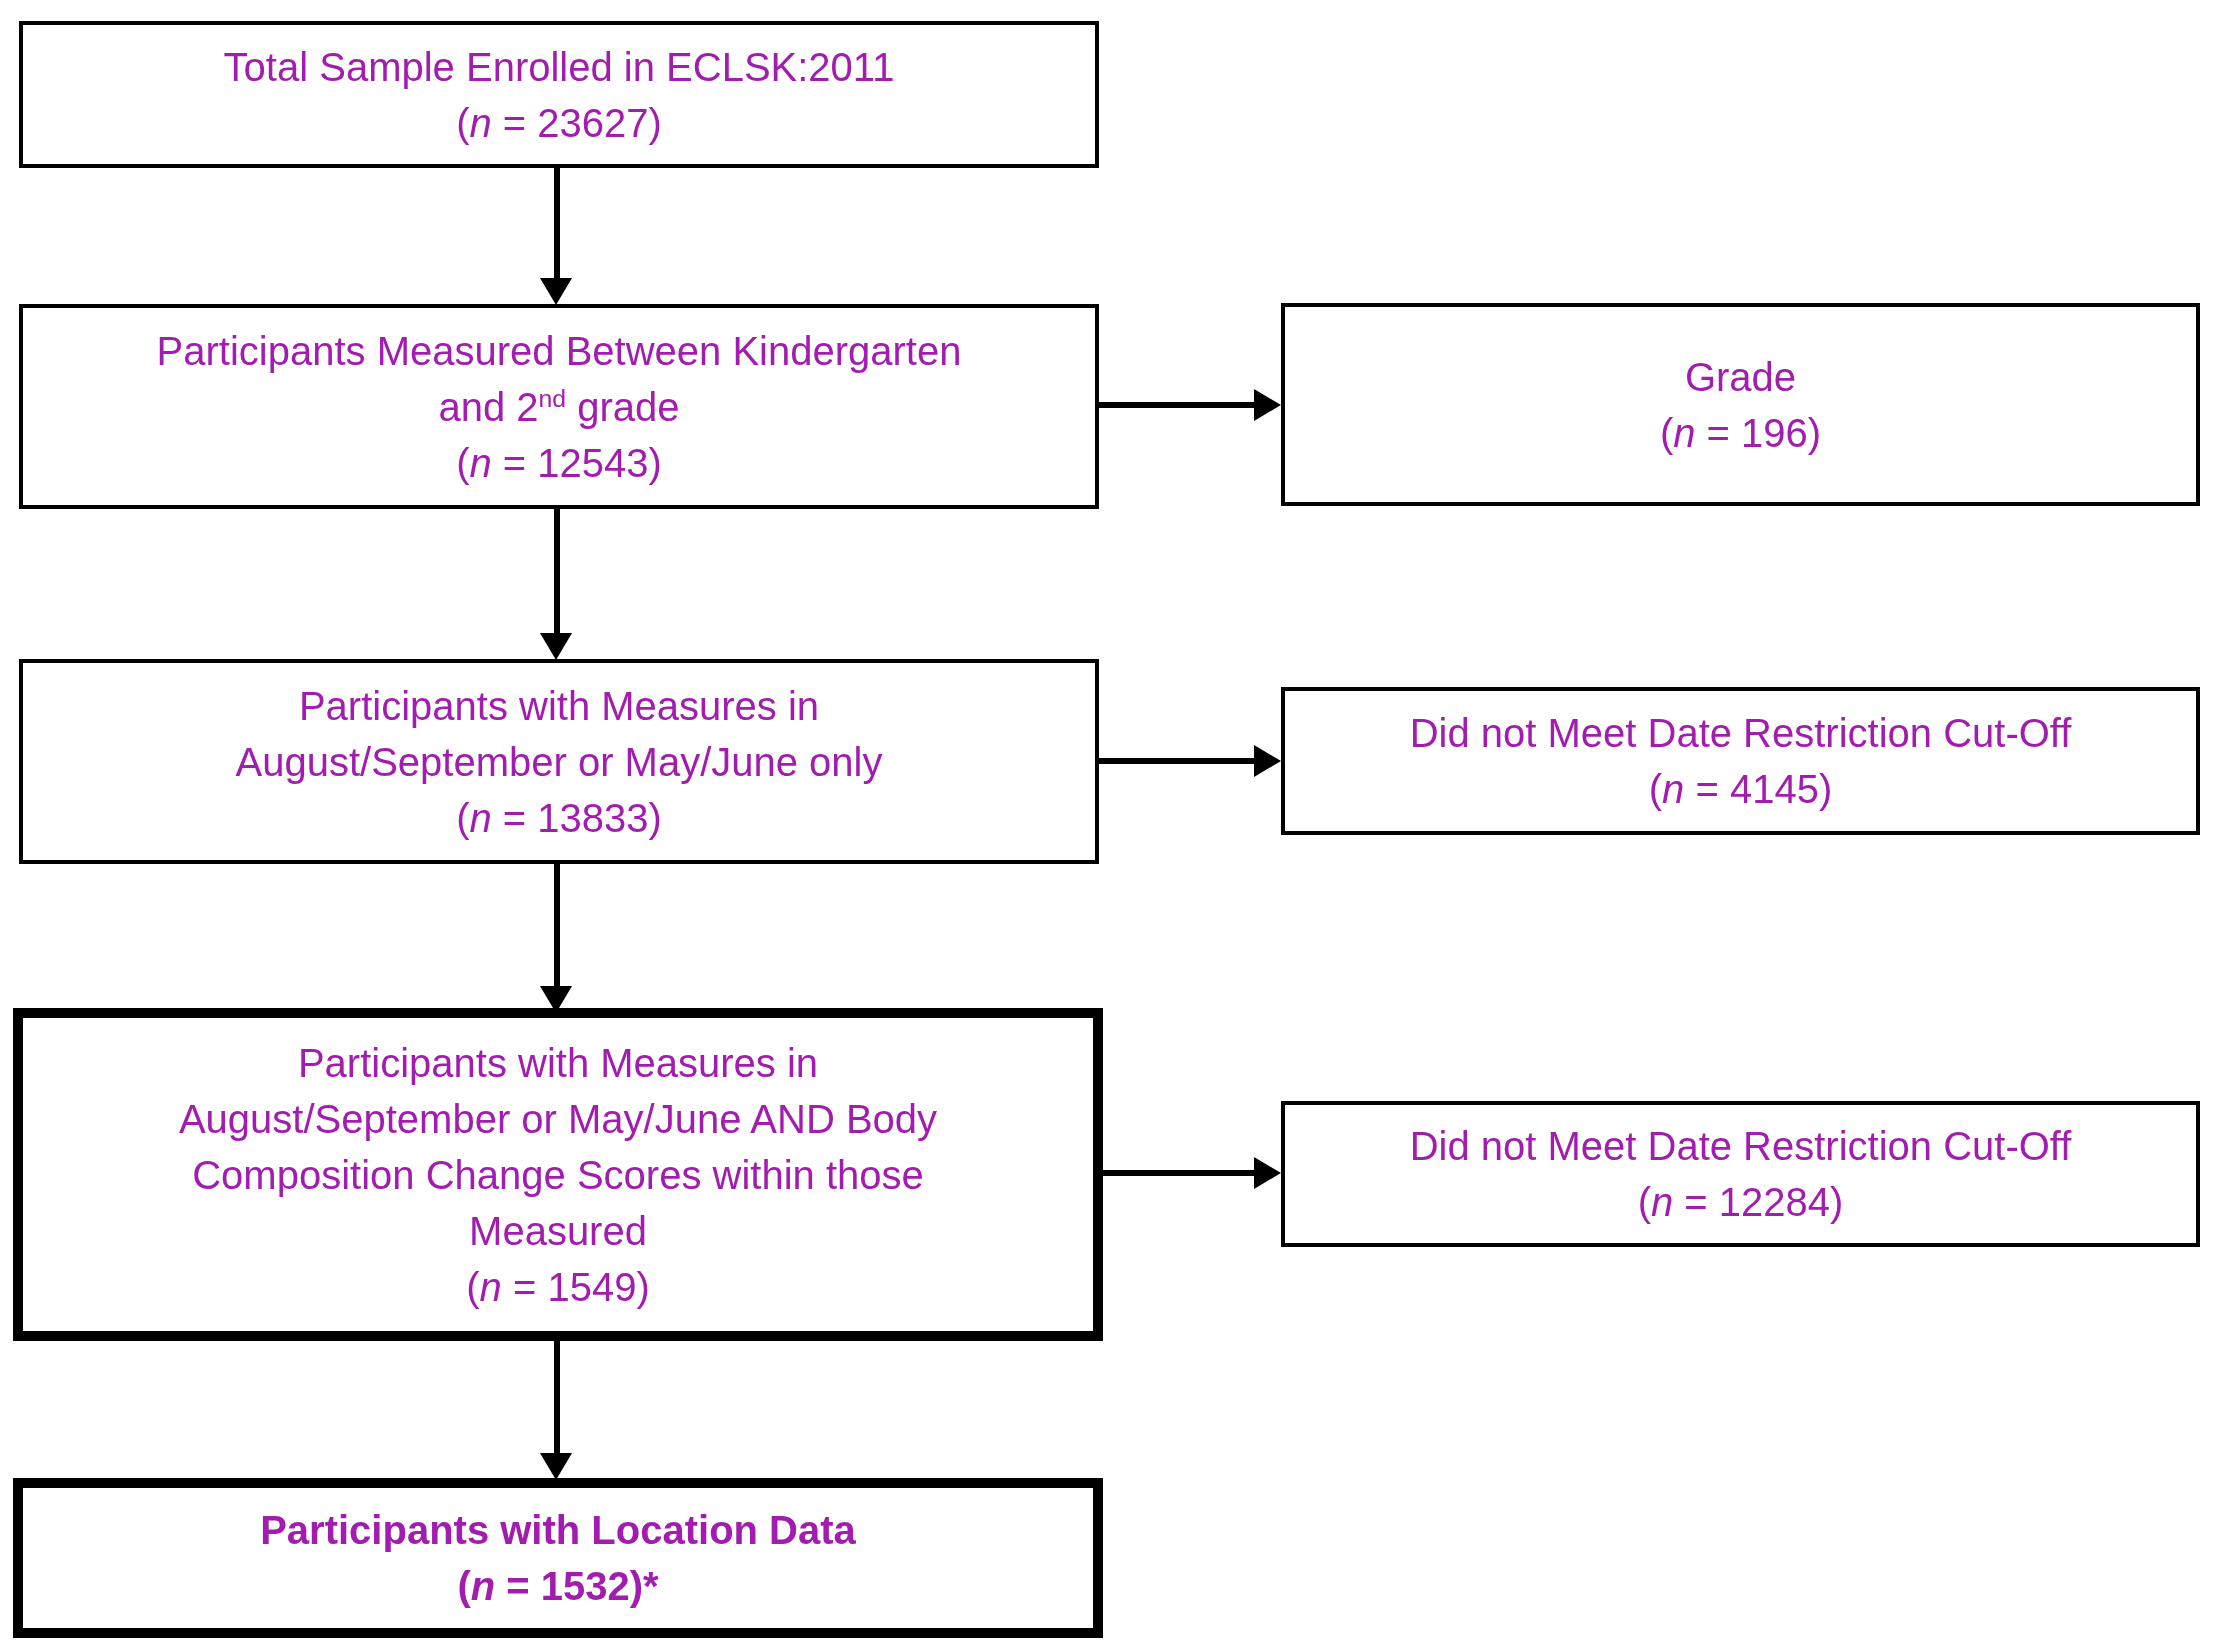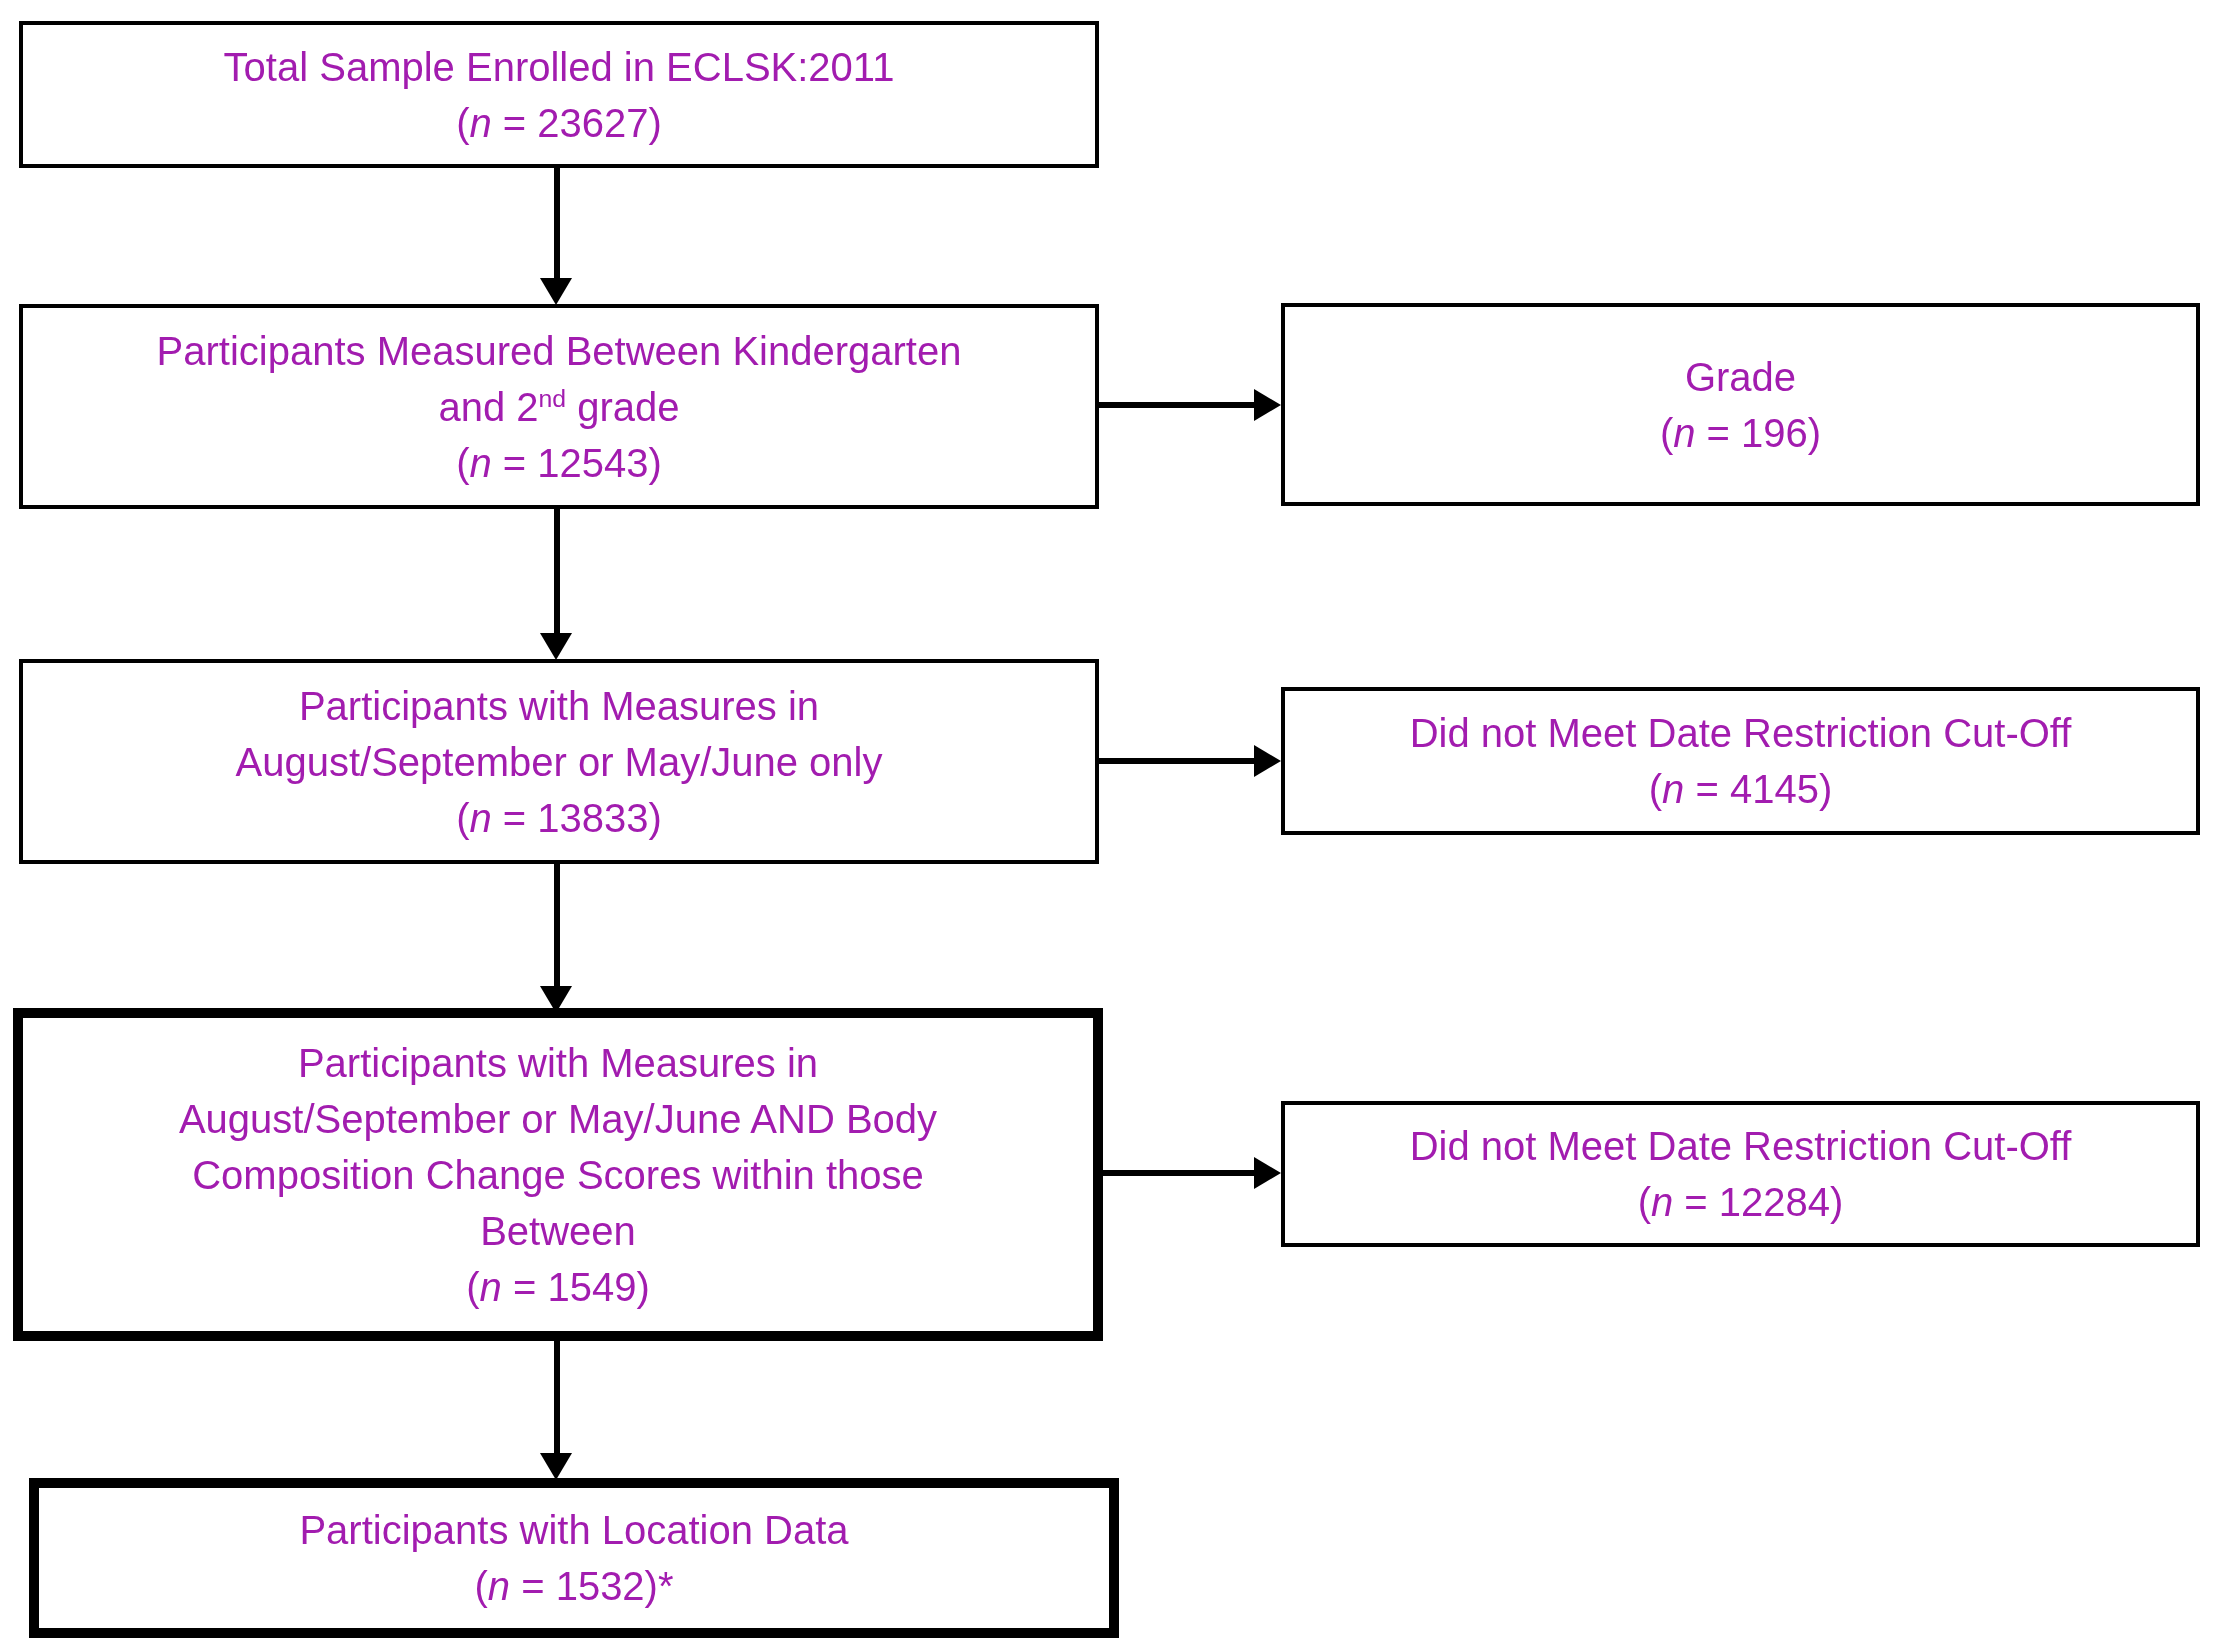--- a/index.html
+++ b/index.html
@@ -23,21 +23,21 @@
     display: flex;
     flex-direction: column;
     align-items: center;
     justify-content: center;
     text-align: center;
     font-size: 40px;
     line-height: 56px;
     color: #a21caf;
   }
   .box.thick { border-width: 10.4px; }
-  .box.bold  { font-weight: normal; margin-left: 16px; }
+  .box.bold  { font-weight: bold; }
   .nvar { font-style: italic; }
   .sup {
     font-size: 0.62em;
     vertical-align: 0.55em;
     line-height: 0;
   }
   
   #box-l1 { left: 19px;   top: 21px;   width: 1080px; height: 147px; }
   #box-l2 { left: 19px;   top: 304px;  width: 1080px; height: 205px; }
   #box-l3 { left: 19px;   top: 659px;  width: 1080px; height: 205px; }
@@ -103,21 +103,21 @@
   <div class="box" id="box-l3">
     <div>Participants with Measures in</div>
     <div>August/September or May/June only</div>
     <div><span>(</span><span class="nvar">n</span><span> = 13833)</span></div>
   </div>
 
   <div class="box thick" id="box-l4">
     <div>Participants with Measures in</div>
     <div>August/September or May/June AND Body</div>
     <div>Composition Change Scores within those</div>
-    <div>Between</div>
+    <div>Measured</div>
     <div><span>(</span><span class="nvar">n</span><span> = 1549)</span></div>
   </div>
 
   <div class="box thick bold" id="box-l5">
     <div>Participants with Location Data</div>
     <div><span>(</span><span class="nvar">n</span><span> = 1532)*</span></div>
   </div>
 
   <div class="box" id="box-r1">
     <div>Grade</div>

